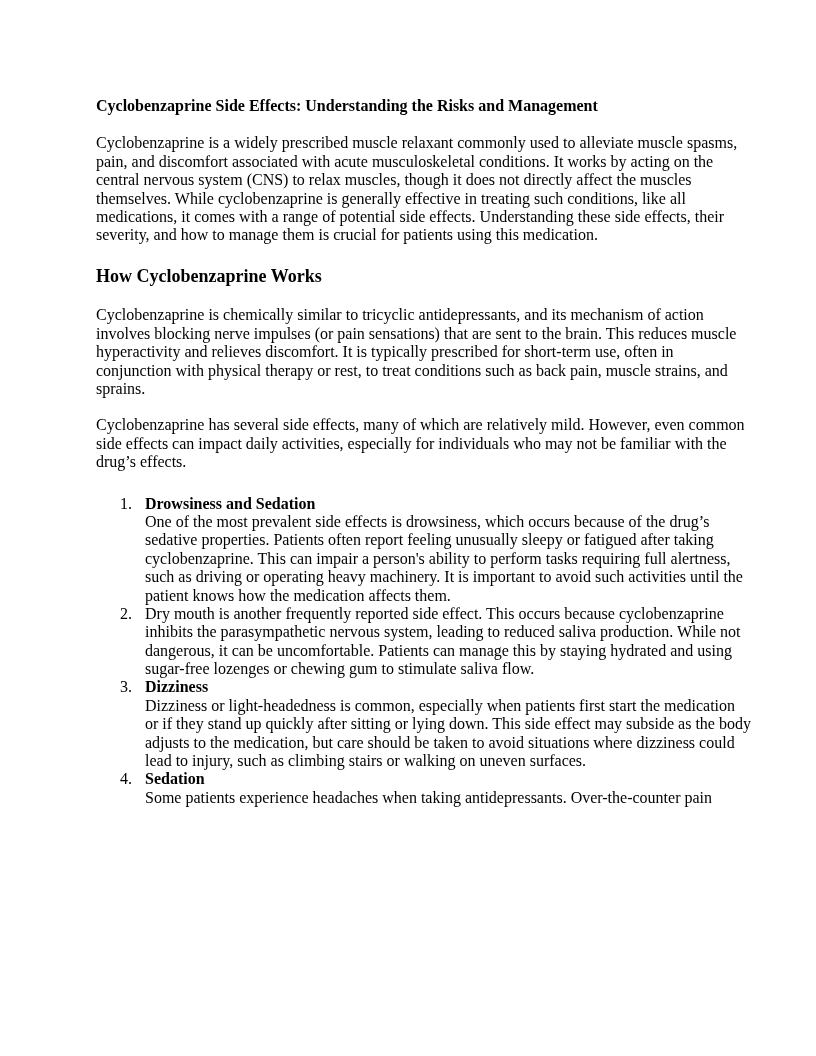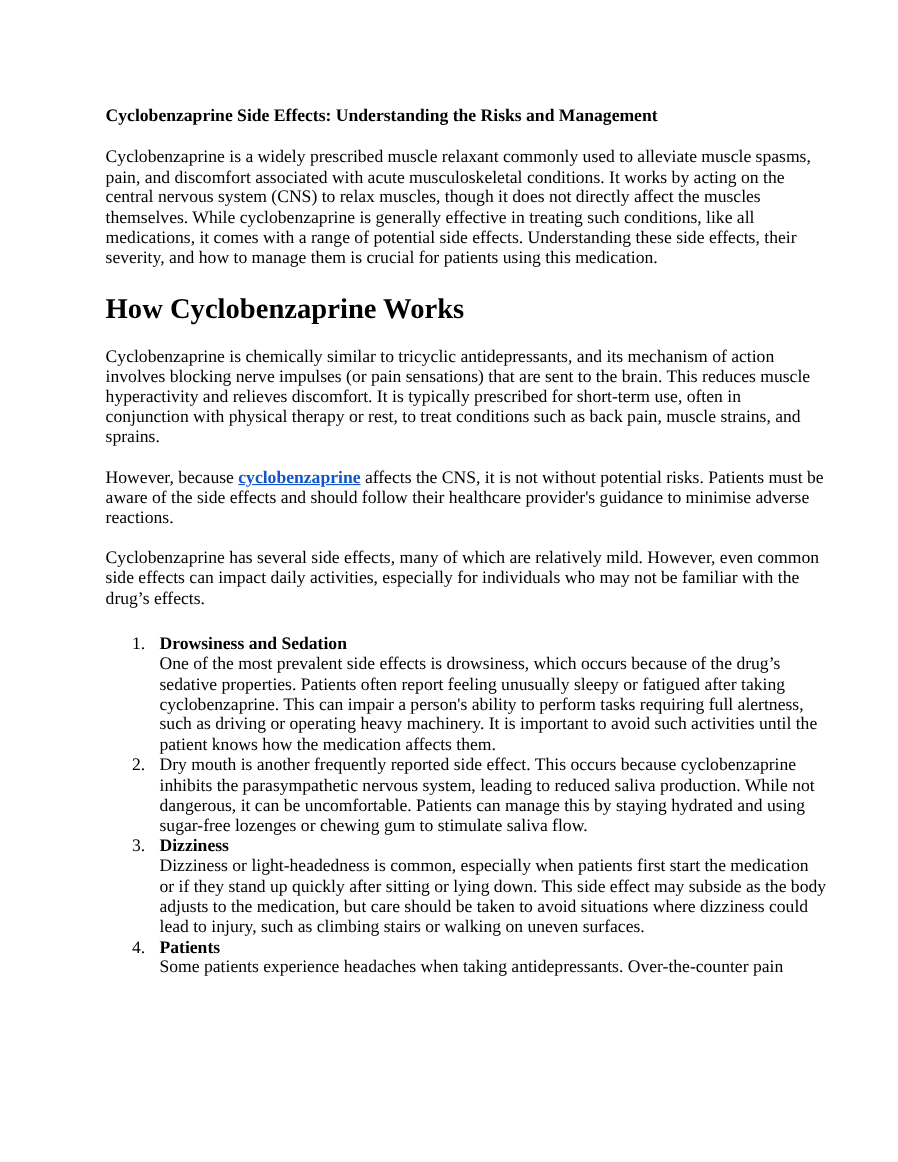--- a/index.html
+++ b/index.html
@@ -21,21 +21,21 @@
   }
   .doc-title {
     font-size: 16px;
     font-weight: bold;
     margin: 0 0 19px 0;
   }
   p.body-para {
     margin: 4px 0 18px 0;
   }
   h2.section-heading {
-    font-size: 26px;
+    font-size: 18px;
     font-weight: bold;
     margin: 21px 0 20px 0;
     line-height: 1.15;
   }
   a.doc-link {
     font-weight: bold;
     text-decoration: underline;
     cursor: pointer;
   }
   ol.effects-list {
@@ -63,21 +63,20 @@
 <div class="page">
 
   <div class="doc-title">Cyclobenzaprine Side Effects: Understanding the Risks and Management</div>
 
   <p class="body-para">Cyclobenzaprine is a widely prescribed muscle relaxant commonly used to alleviate muscle spasms, pain, and discomfort associated with acute musculoskeletal conditions. It works by acting on the central nervous system (CNS) to relax muscles, though it does not directly affect the muscles themselves. While cyclobenzaprine is generally effective in treating such conditions, like all medications, it comes with a range of potential side effects. Understanding these side effects, their severity, and how to manage them is crucial for patients using this medication.</p>
 
   <h2 class="section-heading">How Cyclobenzaprine Works</h2>
 
   <p class="body-para">Cyclobenzaprine is chemically similar to tricyclic antidepressants, and its mechanism of action involves blocking nerve impulses (or pain sensations) that are sent to the brain. This reduces muscle hyperactivity and relieves discomfort. It is typically prescribed for short-term use, often in conjunction with physical therapy or rest, to treat conditions such as back pain, muscle strains, and sprains.</p>
 
-  <p class="body-para"><span>However, because </span><a class="doc-link" href="#" style="color: rgb(17, 85, 204);">cyclobenzaprine</a><span> affects the CNS, it is not without potential risks. Patients must be aware of the side effects and should follow their healthcare provider's guidance to minimise adverse reactions.</span></p>
 
 
   <p class="body-para">Cyclobenzaprine has several side effects, many of which are relatively mild. However, even common side effects can impact daily activities, especially for individuals who may not be familiar with the drug’s effects.</p>
 
   <ol class="effects-list">
 
     <li>
       <span class="li-number">1.</span>
       <div class="li-term">Drowsiness and Sedation</div>
       <div class="li-desc">One of the most prevalent side effects is drowsiness, which occurs because of the drug’s sedative properties. Patients often report feeling unusually sleepy or fatigued after taking cyclobenzaprine. This can impair a person's ability to perform tasks requiring full alertness, such as driving or operating heavy machinery. It is important to avoid such activities until the patient knows how the medication affects them.</div>
@@ -89,19 +88,19 @@
     </li>
 
     <li>
       <span class="li-number">3.</span>
       <div class="li-term">Dizziness</div>
       <div class="li-desc">Dizziness or light-headedness is common, especially when patients first start the medication or if they stand up quickly after sitting or lying down. This side effect may subside as the body adjusts to the medication, but care should be taken to avoid situations where dizziness could lead to injury, such as climbing stairs or walking on uneven surfaces.</div>
     </li>
 
     <li>
       <span class="li-number">4.</span>
-      <div class="li-term">Patients</div>
+      <div class="li-term">Sedation</div>
       <div class="li-desc">Some patients experience headaches when taking antidepressants. Over-the-counter pain</div>
     </li>
 
   </ol>
 
 </div>
 
 </body></html>

